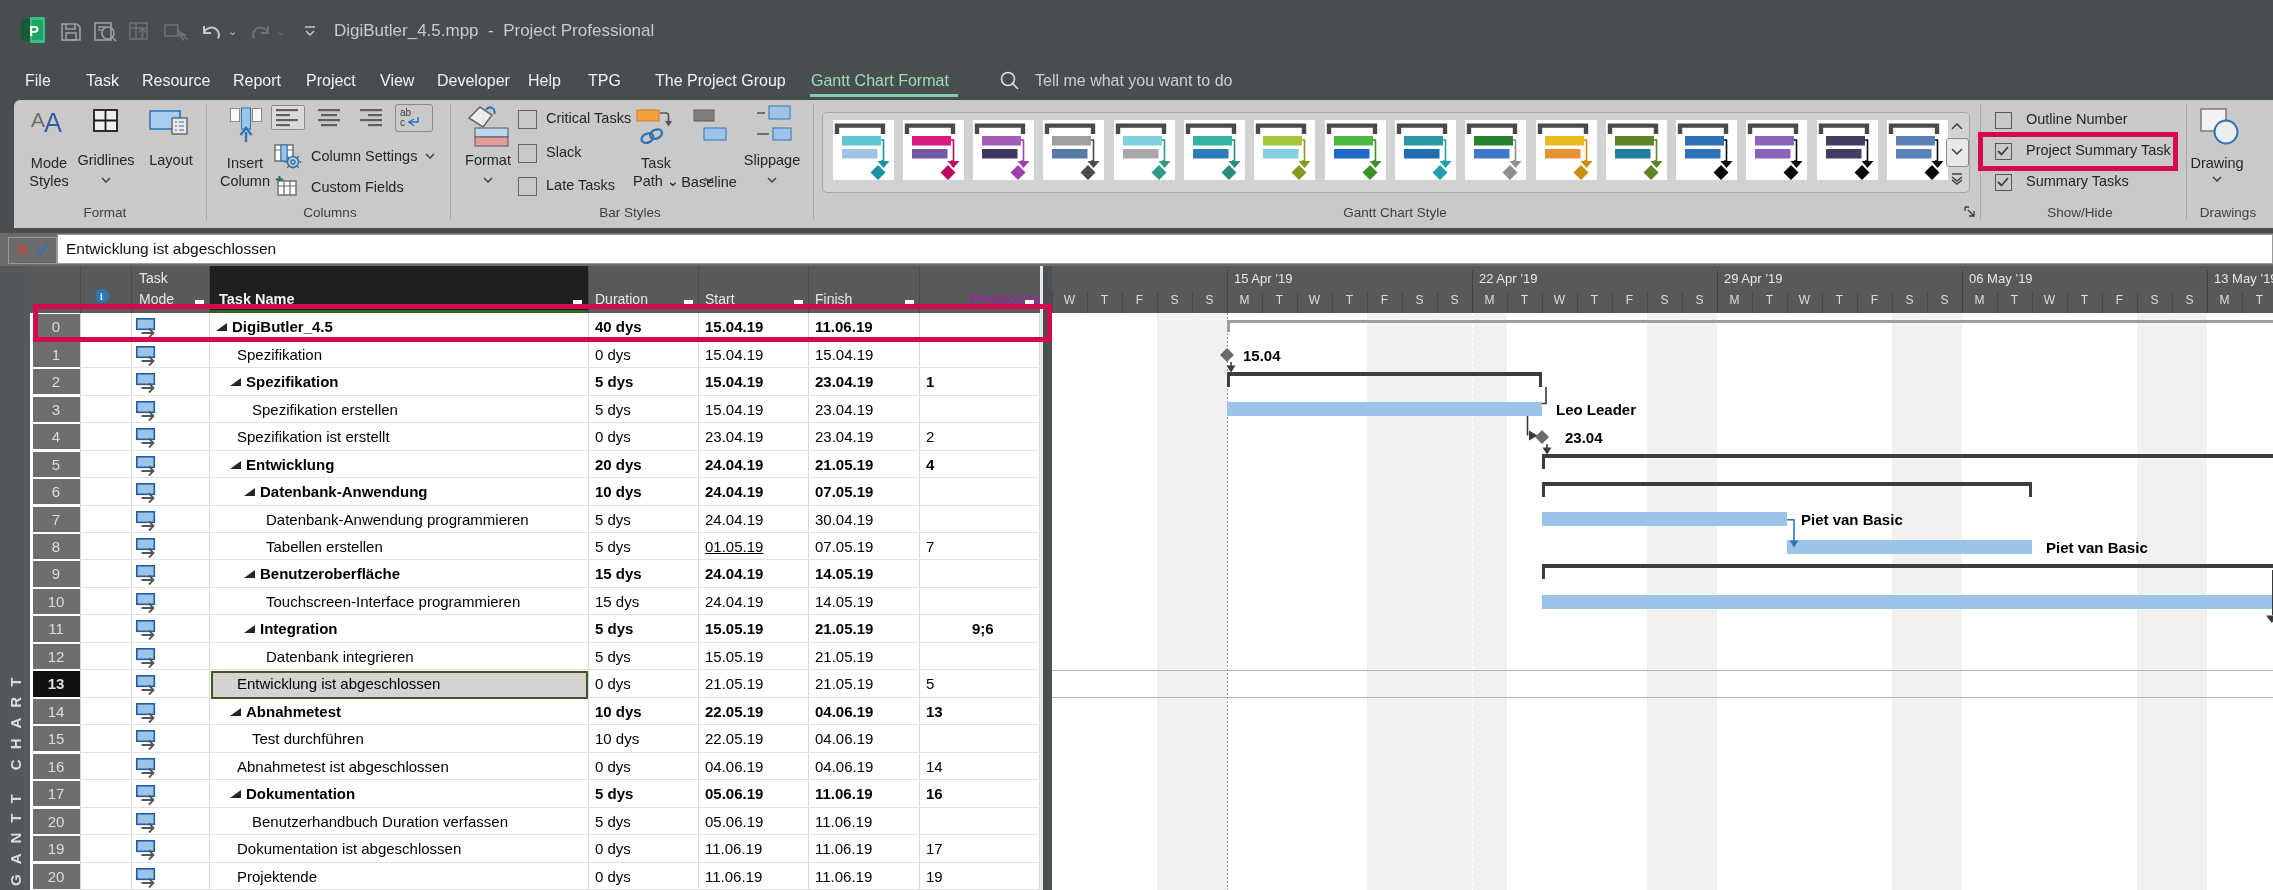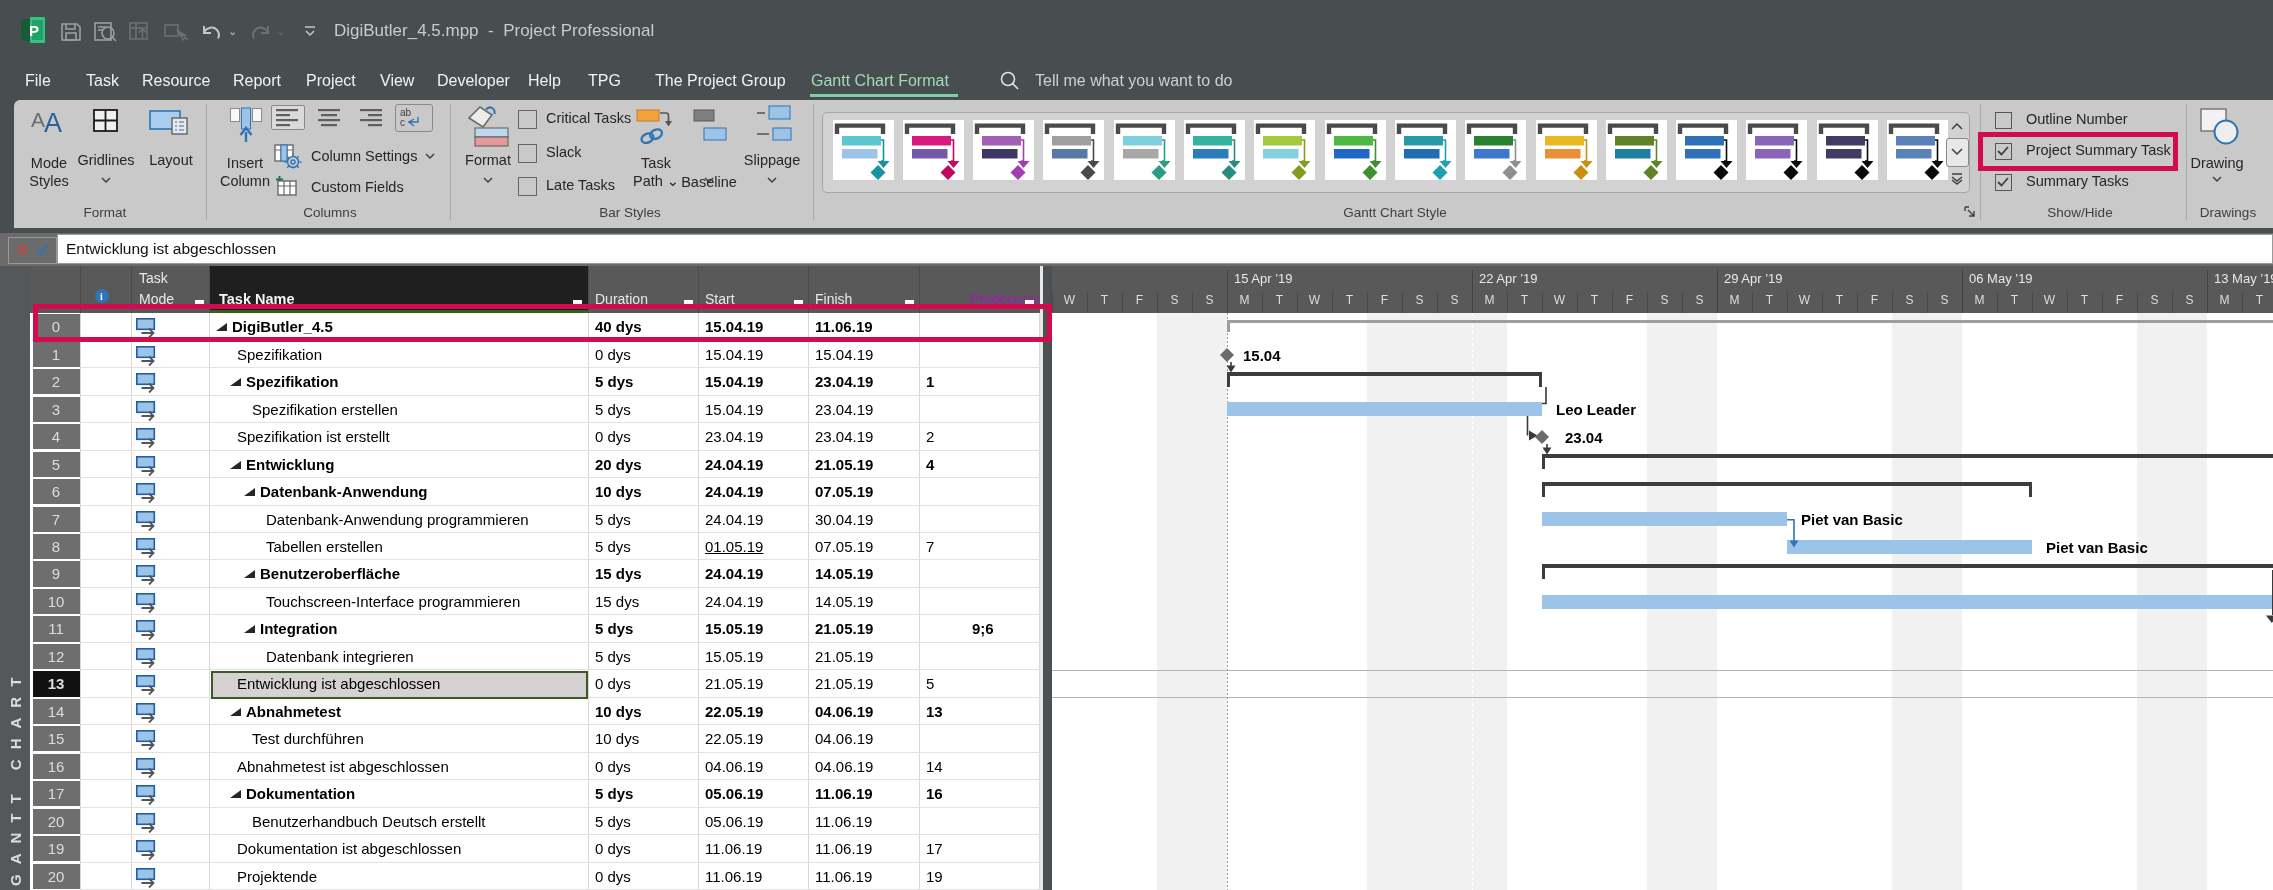--- a/index.html
+++ b/index.html
@@ -659,21 +659,21 @@
 <div class="tx" style="left:705px;top:785.1px;color:#000;font-size:15px;font-weight:bold;">05.06.19</div>
 <div class="tx" style="left:815px;top:785.1px;color:#000;font-size:15px;font-weight:bold;">11.06.19</div>
 <div class="tx" style="left:926px;top:785.1px;color:#000;font-size:15px;font-weight:bold;">16</div>
 <div class="a" style="left:81px;top:834.0px;width:959px;height:1px;background:#e2e2e2;"></div>
 <div class="a" style="left:33px;top:808.6px;width:47px;height:25.3px;background:#6e6e6e;"></div>
 <div class="tx" style="left:56px;top:812.6px;transform:translateX(-50%);color:#dcdcdc;font-size:15px;font-weight:normal;">20</div>
 <svg style="left:136px;top:812.6px" width="26" height="22" viewBox="0 0 26 22">
  <rect x="0.8" y="0.8" width="17.5" height="10.5" fill="#9dc3e6" stroke="#1f5fa8" stroke-width="1.6"></rect>
  <path d="M5.5 15 H16.5 M13 10.5 L17.5 15 L13 19.5" fill="none" stroke="#555" stroke-width="1.8"></path>
 </svg>
-<div class="tx" style="left:252px;top:812.6px;color:#000;font-size:15px;font-weight:normal;">Benutzerhandbuch Deutsch erstellt</div>
+<div class="tx" style="left:252px;top:812.6px;color:#000;font-size:15px;font-weight:normal;">Benutzerhandbuch Duration verfassen</div>
 <div class="tx" style="left:595px;top:812.6px;color:#000;font-size:15px;font-weight:normal;">5 dys</div>
 <div class="tx" style="left:705px;top:812.6px;color:#000;font-size:15px;font-weight:normal;">05.06.19</div>
 <div class="tx" style="left:815px;top:812.6px;color:#000;font-size:15px;font-weight:normal;">11.06.19</div>
 <div class="a" style="left:81px;top:861.5px;width:959px;height:1px;background:#e2e2e2;"></div>
 <div class="a" style="left:33px;top:836.0px;width:47px;height:25.3px;background:#6e6e6e;"></div>
 <div class="tx" style="left:56px;top:840.0px;transform:translateX(-50%);color:#dcdcdc;font-size:15px;font-weight:normal;">19</div>
 <svg style="left:136px;top:840.0px" width="26" height="22" viewBox="0 0 26 22">
  <rect x="0.8" y="0.8" width="17.5" height="10.5" fill="#9dc3e6" stroke="#1f5fa8" stroke-width="1.6"></rect>
  <path d="M5.5 15 H16.5 M13 10.5 L17.5 15 L13 19.5" fill="none" stroke="#555" stroke-width="1.8"></path>
 </svg>

